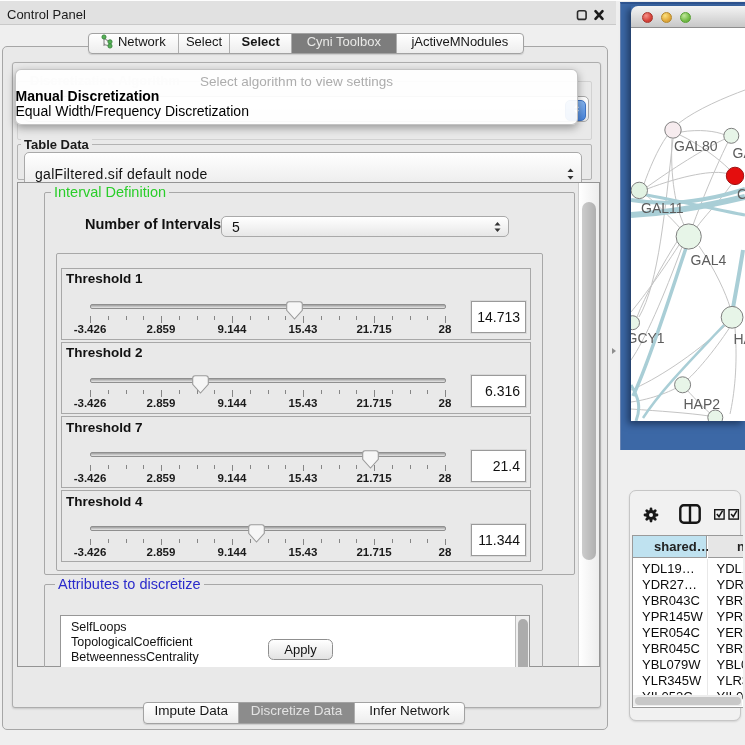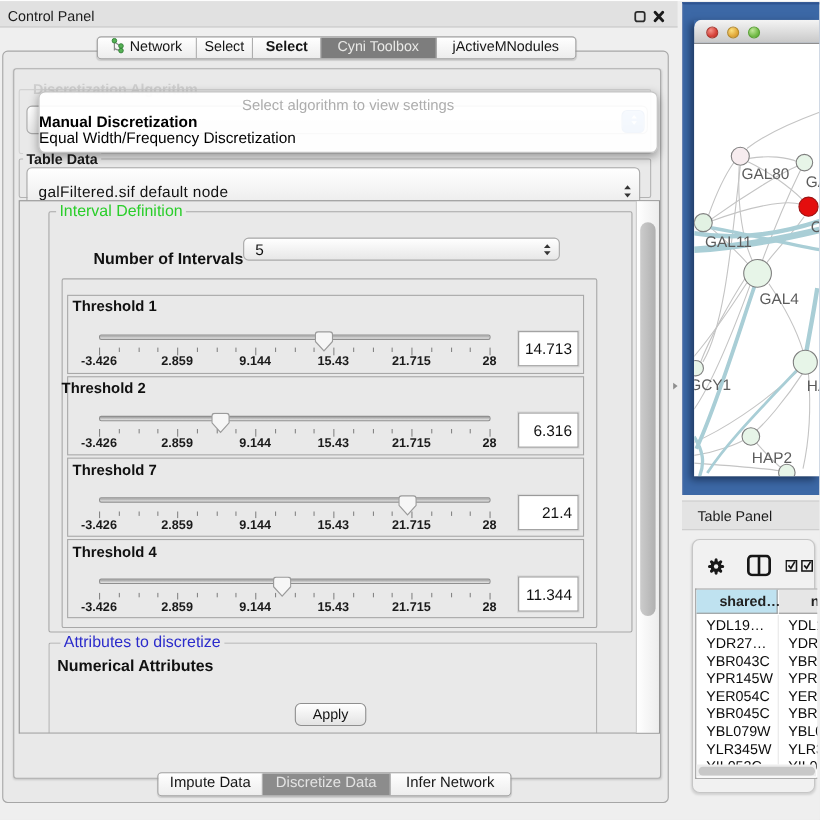--- a/index.html
+++ b/index.html
@@ -50,41 +50,41 @@
 .vbox{position:absolute;left:471px;width:55px;height:32px;background:#ffffff;
  border:1px solid #9a9a9a;box-shadow:0 0 0 1px #d9d9d9;font-size:14px;color:#111;
  text-align:right;line-height:30px;padding-right:5px;}
 .thumb{position:absolute;width:17px;height:19px;}
 
 #attlist{left:60px;top:615px;width:470px;height:52px;background:#ffffff;
  border:1px solid #979797;border-bottom:none;font-size:12.5px;color:#111;overflow:hidden;}
 
 #bluewin{left:620px;top:2px;width:125px;height:448px;background:#3c68a6;
  border-top:2px solid #2e5491;border-left:1px solid #6984b2;}
-#macwin{left:631px;top:18px;width:114px;height:415px;
+#macwin{left:631px;top:6px;width:114px;height:415px;
  box-shadow:-3px 3px 7px rgba(8,18,40,0.55);}
 #mactitle{left:0;top:0;width:114px;height:22px;border-top-left-radius:7px;
  background:linear-gradient(#f4f4f4,#c8c8c8);border-bottom:1px solid #8e8e8e;}
 .light{position:absolute;top:5.5px;width:11px;height:11px;border-radius:50%;}
 #canvas{left:0;top:22px;width:114px;height:393px;background:#ffffff;overflow:hidden;}
 #tpbar{left:620px;top:455px;width:125px;height:27px;background:#e3e3e3;
  border-top:1px solid #cdcdcd;border-bottom:1px solid #cdcdcd;}
 #tpbar .t{position:absolute;left:14px;top:6px;font-size:13px;color:#1b1b1b;}
 #tablebox{left:629px;top:490px;width:112px;height:231px;background:#f1f1f1;
  border:1px solid #c6c6c6;border-radius:7px;box-shadow:0 1px 2px rgba(0,0,0,0.12);}
 #tblwrap{left:632px;top:535px;width:111px;height:173px;background:#ffffff;
  border:1px solid #9a9a9a;border-right:none;overflow:hidden;font-size:13px;}
 .hcell{position:absolute;top:0;height:22px;line-height:22px;font-weight:bold;}
 .trow{position:absolute;left:0;width:200px;height:16px;line-height:16px;font-size:13px;color:#0c0c0c;}
 .trow .c1{position:absolute;left:9px;}
 .trow .c2{position:absolute;left:83.5px;}
 
-#popup{left:15px;top:83px;width:563px;height:56px;background:rgba(255,255,255,0.93);
+#popup{left:15px;top:69px;width:563px;height:56px;background:rgba(255,255,255,0.93);
  border:1px solid rgba(175,175,175,0.75);border-radius:6px;
- box-shadow:0 3px 9px rgba(0,0,0,0.35);margin-left:20px;}
+ box-shadow:0 3px 9px rgba(0,0,0,0.35);}
 #popup .p1{position:absolute;left:0;top:4px;width:100%;text-align:center;
  font-size:13.5px;color:#adadad;}
 #popup .p2{position:absolute;left:-0.5px;top:17.5px;font-size:14px;font-weight:bold;color:#000;}
 #popup .p3{position:absolute;left:-0.5px;top:32.5px;font-size:14px;color:#000;}
 </style></head>
 <body>
 <div id="stage">
 
 <div class="abs" style="left:0;top:0;width:745px;height:1px;background:#fdfdfd;"></div>
 
@@ -134,21 +134,21 @@
  </svg>
 </div>
 
 <div class="abs" id="viewport"></div>
 <div class="abs" id="vscroll"></div>
 <div class="abs" id="vthumb"></div>
 
 <div class="groupbox" style="left:44px;top:192px;width:531px;height:383px;"></div>
 <div class="gtitle" style="left:51px;top:186px;color:#2ace2a;">Interval Definition</div>
 
-<div class="blab" style="left:85px;top:215.5px;font-size:14.5px;margin-top:12px;">Number of Intervals</div>
+<div class="blab" style="left:85px;top:215.5px;font-size:14.5px;">Number of Intervals</div>
 <div class="combo" style="left:221px;top:216px;width:288px;height:21px;">
  <div class="tx">5</div>
  <svg width="7" height="11" viewBox="0 0 7 11">
   <path d="M3.5 0.5 L6.5 4 L0.5 4 Z" fill="#333"></path>
   <path d="M3.5 10.5 L6.5 7 L0.5 7 Z" fill="#333"></path>
  </svg>
 </div>
 
 <div class="groupbox" style="left:56px;top:253px;width:487px;height:318px;"></div>
 
@@ -182,21 +182,21 @@
       <div class="tlab" style="left:232px;top:323px;">9.144</div>
       <div class="tlab" style="left:303px;top:323px;">15.43</div>
       <div class="tlab" style="left:374px;top:323px;">21.715</div>
       <div class="tlab" style="left:445px;top:323px;">28</div>
       <svg class="thumb" style="left:286.4050149557691px;top:301px;" width="17" height="19" viewBox="0 0 17 19">
         <defs></defs>
         <path d="M3.2 0.7 L13.8 0.7 Q16.3 0.7 16.3 3.2 L16.3 9.4 L8.5 18 L0.7 9.4 L0.7 3.2 Q0.7 0.7 3.2 0.7 Z" fill="#f6f6f6" stroke="#9b9b9b" stroke-width="1.1"></path>
       </svg>
       <div class="vbox" style="top:300.9px;">14.713</div>
       <div class="thbox" style="top:341.8px;background:#e9e9e9;"></div>
-      <div class="blab" style="left:56px;top:345.3px;font-size:13.5px;">Threshold 2</div>
+      <div class="blab" style="left:66px;top:345.3px;font-size:13.5px;">Threshold 2</div>
       <div class="track" style="top:377.8px;"></div>
       <div class="tick" style="left:90px;top:390.3px;height:6.5px;"></div>
       <div class="tick" style="left:107.75px;top:390.3px;height:4px;"></div>
       <div class="tick" style="left:125.5px;top:390.3px;height:4px;"></div>
       <div class="tick" style="left:143.25px;top:390.3px;height:4px;"></div>
       <div class="tick" style="left:161px;top:390.3px;height:6.5px;"></div>
       <div class="tick" style="left:178.75px;top:390.3px;height:4px;"></div>
       <div class="tick" style="left:196.5px;top:390.3px;height:4px;"></div>
       <div class="tick" style="left:214.25px;top:390.3px;height:4px;"></div>
       <div class="tick" style="left:232px;top:390.3px;height:6.5px;"></div>
@@ -290,21 +290,27 @@
       <div class="tlab" style="left:445px;top:545.9px;">28</div>
       <svg class="thumb" style="left:248.34751479666522px;top:523.9px;" width="17" height="19" viewBox="0 0 17 19">
         <defs></defs>
         <path d="M3.2 0.7 L13.8 0.7 Q16.3 0.7 16.3 3.2 L16.3 9.4 L8.5 18 L0.7 9.4 L0.7 3.2 Q0.7 0.7 3.2 0.7 Z" fill="#f6f6f6" stroke="#9b9b9b" stroke-width="1.1"></path>
       </svg>
       <div class="vbox" style="top:523.8px;">11.344</div>
     </div>
 
 <div class="groupbox" style="left:44px;top:584px;width:499px;height:86px;clip-path:inset(0 0 3px 0);"></div>
 <div class="gtitle" style="left:55px;top:578px;color:#2b2bcb;">Attributes to discretize</div>
-<div class="blab" style="left:52px;top:597.5px;font-size:14.5px;">Numerical Attributes</div>
+<div class="abs" id="attlist">
+ <div class="abs" style="left:10px;top:3.5px;">SelfLoops</div>
+ <div class="abs" style="left:10px;top:18.5px;">TopologicalCoefficient</div>
+ <div class="abs" style="left:10px;top:33.5px;">BetweennessCentrality</div>
+ <div class="abs" style="left:454px;top:0;width:15px;height:52px;background:#efefef;border-left:1px solid #bdbdbd;"></div>
+ <div class="abs" style="left:456.5px;top:3px;width:10px;height:49px;background:#acacac;border-radius:5px 5px 0 0;"></div>
+</div>
 
 <div class="abs" style="left:18px;top:667px;width:560px;height:3px;background:#e9e9e9;"></div>
 
 <div class="abs" style="left:268px;top:639px;width:65px;height:21px;border:1px solid #8f8f8f;
  border-radius:5.5px;background:linear-gradient(#ffffff,#e3e3e3);text-align:center;
  font-size:13px;color:#111;line-height:19px;">Apply</div>
 
 <div class="seg" id="bottabs">
  <div class="s" style="width:96px;">Impute Data</div>
  <div class="s dark" style="width:116px;background:#8c8c8c;color:#e3e3e3;">Discretize Data</div>
@@ -379,23 +385,20 @@
     <text x="10" y="184.5">GAL11</text>
     <text x="59.5" y="236.5">GAL4</text>
     <text x="-4.5" y="314.5">GCY1</text>
     <text x="102.5" y="315.5">HA</text>
     <text x="52.5" y="381">HAP2</text>
    </g>
   </svg>
  </div>
 </div>
 
-<div class="abs" id="tpbar">
-      <div class="t">Table Panel</div>
-    </div>
 <div class="abs" id="tablebox"></div>
 
 <svg class="abs" style="left:643px;top:507px;" width="16" height="16" viewBox="0 0 16 16">
  <g stroke="#191919" stroke-width="2.8" stroke-linecap="round">
   <path d="M8 2 L8 14 M2 8 L14 8 M3.8 3.8 L12.2 12.2 M12.2 3.8 L3.8 12.2"></path>
  </g>
  <circle cx="8" cy="8" r="5" fill="#191919"></circle>
  <circle cx="8" cy="8" r="2" fill="#f1f1f1"></circle>
 </svg>
 <svg class="abs" style="left:679px;top:504px;" width="22" height="20" viewBox="0 0 22 20">

